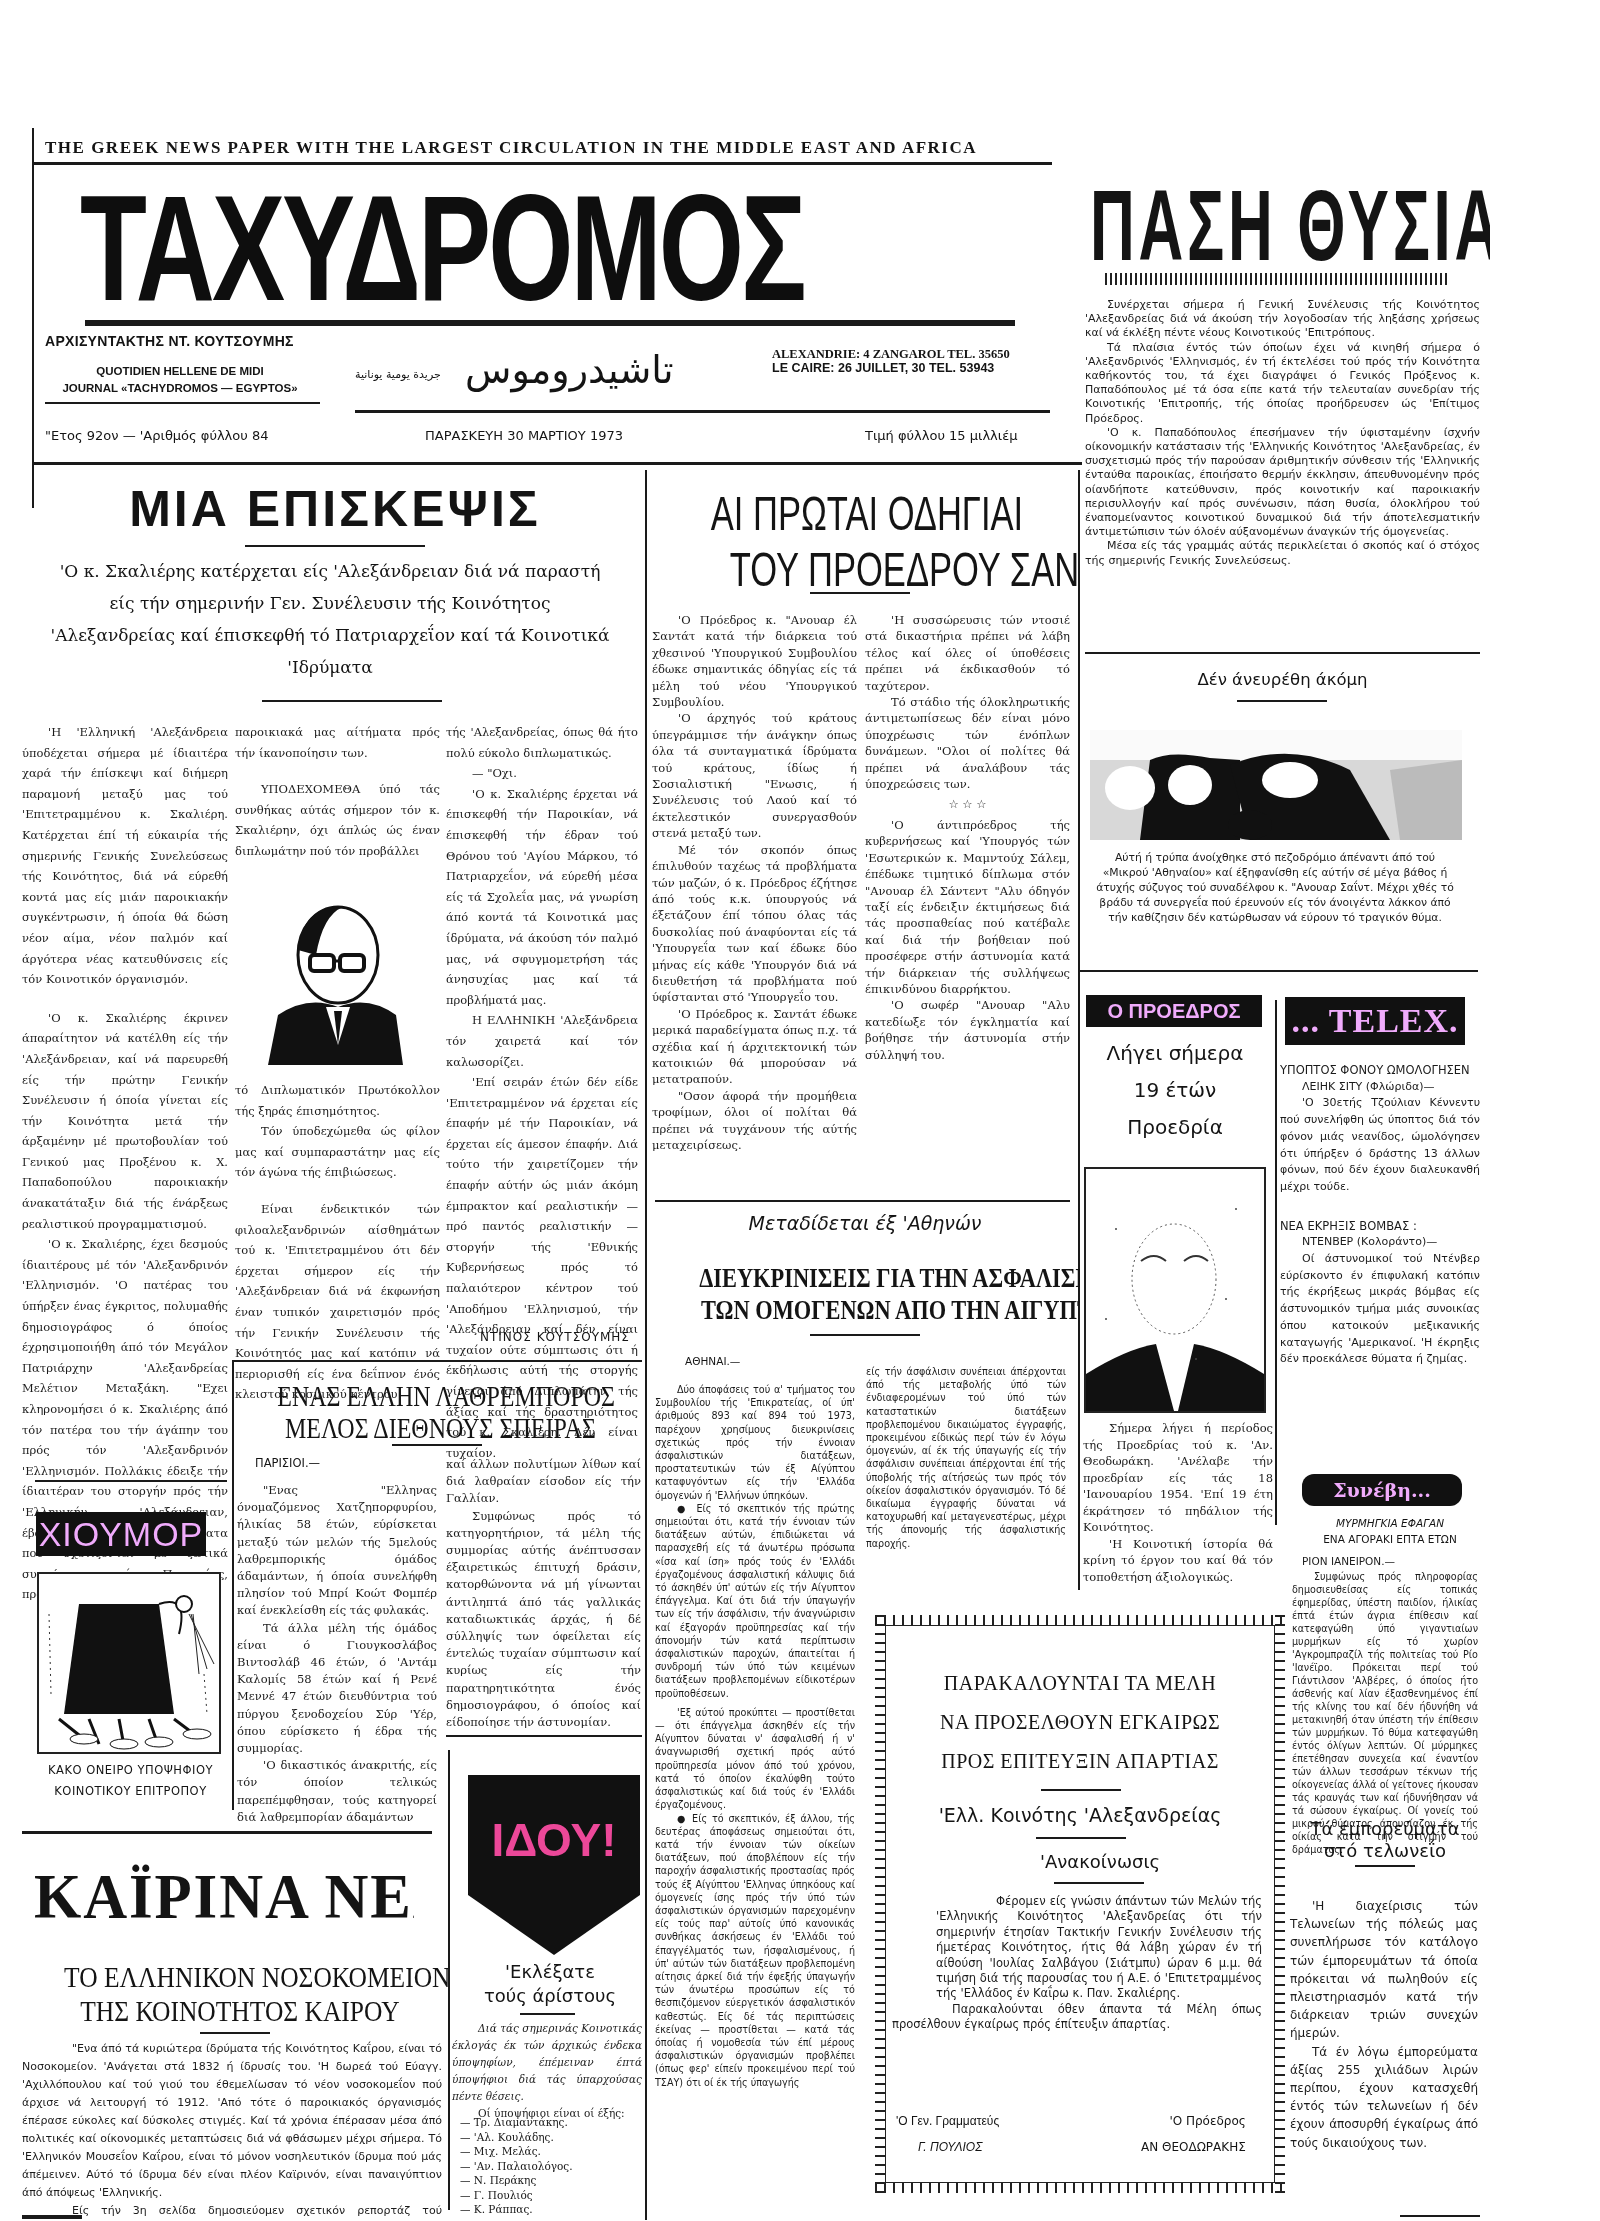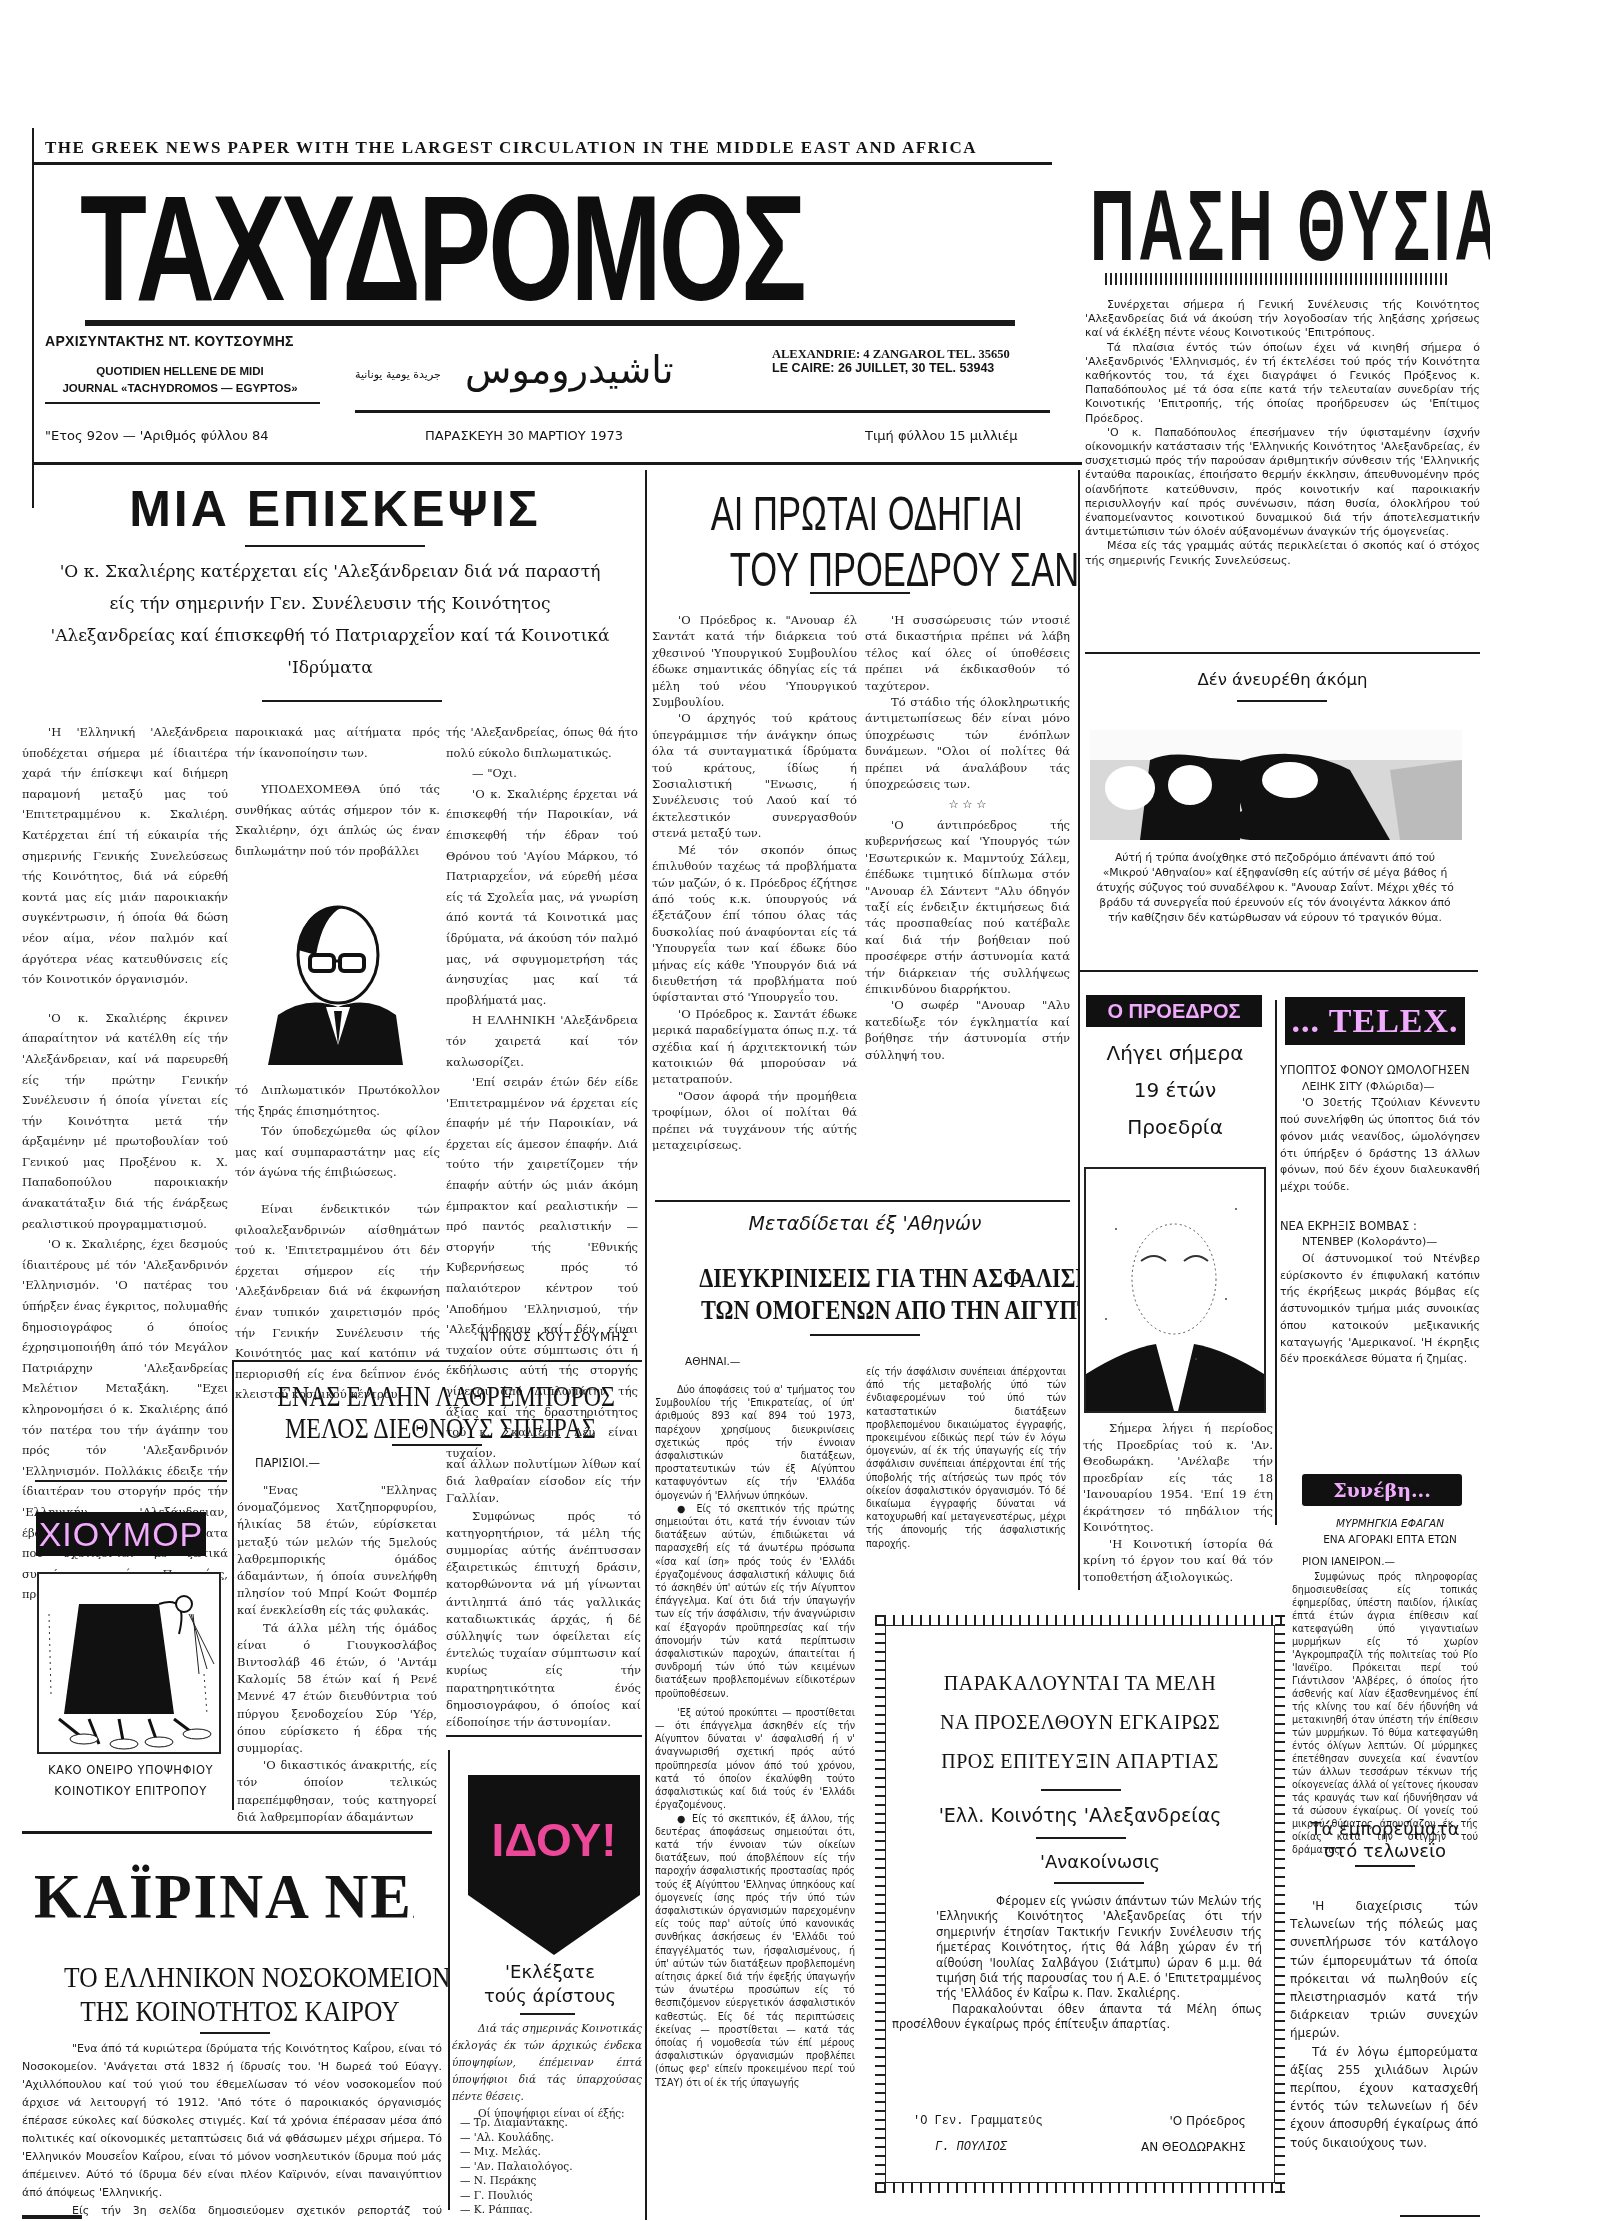--- a/index.html
+++ b/index.html
@@ -249,21 +249,21 @@
     </div>
     <div class="rule" style="left:155px; top:163px; width:80px; height:2px;"></div>
     <div class="abs center" style="left:0; top:178px; width:100%; font-family:'DejaVu Sans',sans-serif; font-size:19px;">'Ελλ. Κοινότης 'Αλεξανδρείας</div>
     <div class="rule" style="left:150px; top:211px; width:90px; height:2px;"></div>
     <div class="abs center" style="left:20px; top:225px; width:100%; font-family:'DejaVu Sans',sans-serif; font-size:18px;">'Ανακοίνωσις</div>
     <div class="rule" style="left:168px; top:256px; width:90px; height:2px;"></div>
     <div class="abs small-text" style="left:6px; top:268px; width:370px; font-size:11.5px; line-height:15.4px;">
       <p style="text-indent:60px;margin-left:44px;">Φέρομεν είς γνώσιν άπάντων τών Μελών τής 'Ελληνικής Κοινότητος 'Αλεξανδρείας ότι τήν σημερινήν έτησίαν Τακτικήν Γενικήν Συνέλευσιν τής ήμετέρας Κοινότητος, ήτις θά λάβη χώραν έν τή αίθούση 'Ιουλίας Σαλβάγου (Σιάτμπυ) ώραν 6 μ.μ. θά τιμήση διά τής παρουσίας του ή Α.Ε. ό 'Επιτετραμμένος τής 'Ελλάδος έν Καΐρω κ. Παν. Σκαλιέρης.</p>
       <p style="text-indent:60px;">Παρακαλούνται όθεν άπαντα τά Μέλη όπως προσέλθουν έγκαίρως πρός έπίτευξιν άπαρτίας.</p>
     </div>
-    <div class="abs" style="left:27px; top:482px; font-family:Liberation Mono, monospace; font-size:12px; line-height:26px;">
+    <div class="abs" style="left:10px; top:482px; font-family:Liberation Sans, sans-serif; font-size:12px; line-height:26px;">
       <div>'Ο Γεν. Γραμματεύς</div>
       <div style="padding-left:22px; font-style:italic;">Γ. ΠΟΥΛΙΟΣ</div>
     </div>
     <div class="abs" style="left:255px; top:482px; font-family:'DejaVu Sans',sans-serif; font-size:12px; line-height:26px; text-align:right;">
       <div>'Ο Πρόεδρος</div>
       <div>ΑΝ ΘΕΟΔΩΡΑΚΗΣ</div>
     </div>
   </div>
 </div>
 
@@ -324,21 +324,21 @@
     <p>ΛΕΙΗΚ ΣΙΤΥ (Φλώριδα)—</p>
     <p>'Ο 30ετής Τζούλιαν Κέννεντυ πού συνελήφθη ώς ύποπτος διά τόν φόνον μιάς νεανίδος, ώμολόγησεν ότι ύπήρξεν ό δράστης 13 άλλων φόνων, πού δέν έχουν διαλευκανθή μέχρι τούδε.</p>
   </div>
   <div style="margin-top:22px;">
     <div style="font-size:11.5px;">ΝΕΑ ΕΚΡΗΞΙΣ ΒΟΜΒΑΣ :</div>
     <p>ΝΤΕΝΒΕΡ (Κολοράντο)—</p>
     <p>Οί άστυνομικοί τού Ντένβερ εύρίσκοντο έν έπιφυλακή κατόπιν τής έκρήξεως μικράς βόμβας είς άστυνομικόν τμήμα μιάς συνοικίας όπου κατοικούν μεξικανικής καταγωγής 'Αμερικανοί. 'Η έκρηξις δέν προεκάλεσε θύματα ή ζημίας.</p>
   </div>
 </div>
 
-<div class="abs black-box center" style="left:1302px; top:1474px; width:160px; height:32px; border-radius:3px;">
+<div class="abs black-box center" style="left:1302px; top:1474px; width:160px; height:32px; border-radius:12px;">
   <span style="font-family:'DejaVu Serif',serif; font-weight:bold; font-size:19px; line-height:32px;">Συνέβη...</span>
 </div>
 <div class="abs center" style="left:1290px; top:1515px; width:200px; font-family:'DejaVu Sans',sans-serif; font-size:10.5px; line-height:16px;">
   <div style="font-style:italic;">ΜΥΡΜΗΓΚΙΑ ΕΦΑΓΑΝ</div>
   <div>ΕΝΑ ΑΓΟΡΑΚΙ ΕΠΤΑ ΕΤΩΝ</div>
 </div>
 <div class="abs small-text" style="left:1292px; top:1555px; width:186px; font-size:9.6px; line-height:13px;">
   <div style="font-size:10.5px; margin-bottom:2px; padding-left:10px;">ΡΙΟΝ ΙΑΝΕΙΡΟΝ.—</div>
   <p>Συμφώνως πρός πληροφορίας δημοσιευθείσας είς τοπικάς έφημερίδας, ύπέστη παιδίον, ήλικίας έπτά έτών άγρια έπίθεσιν καί κατεφαγώθη ύπό γιγαντιαίων μυρμήκων είς τό χωρίον 'Αγκρομπραζίλ τής πολιτείας τού Ρίο 'Ιανέϊρο. Πρόκειται περί τού Γιάντιλσον 'Αλβέρες, ό όποίος ήτο άσθενής καί λίαν έξασθενημένος έπί τής κλίνης του καί δέν ήδυνήθη νά μετακινηθή όταν ύπέστη τήν έπίθεσιν τών μυρμήκων. Τό θύμα κατεφαγώθη έντός όλίγων λεπτών. Οί μύρμηκες έπετέθησαν συνεχεία καί έναντίον τών άλλων τεσσάρων τέκνων τής οίκογενείας άλλά οί γείτονες ήκουσαν τάς κραυγάς των καί ήδυνήθησαν νά τά σώσουν έγκαίρως. Οί γονείς τού μικρού θύματος άπουσίαζον έκ τής οίκίας κατά τήν στιγμήν τού δράματος.</p>
 </div>

